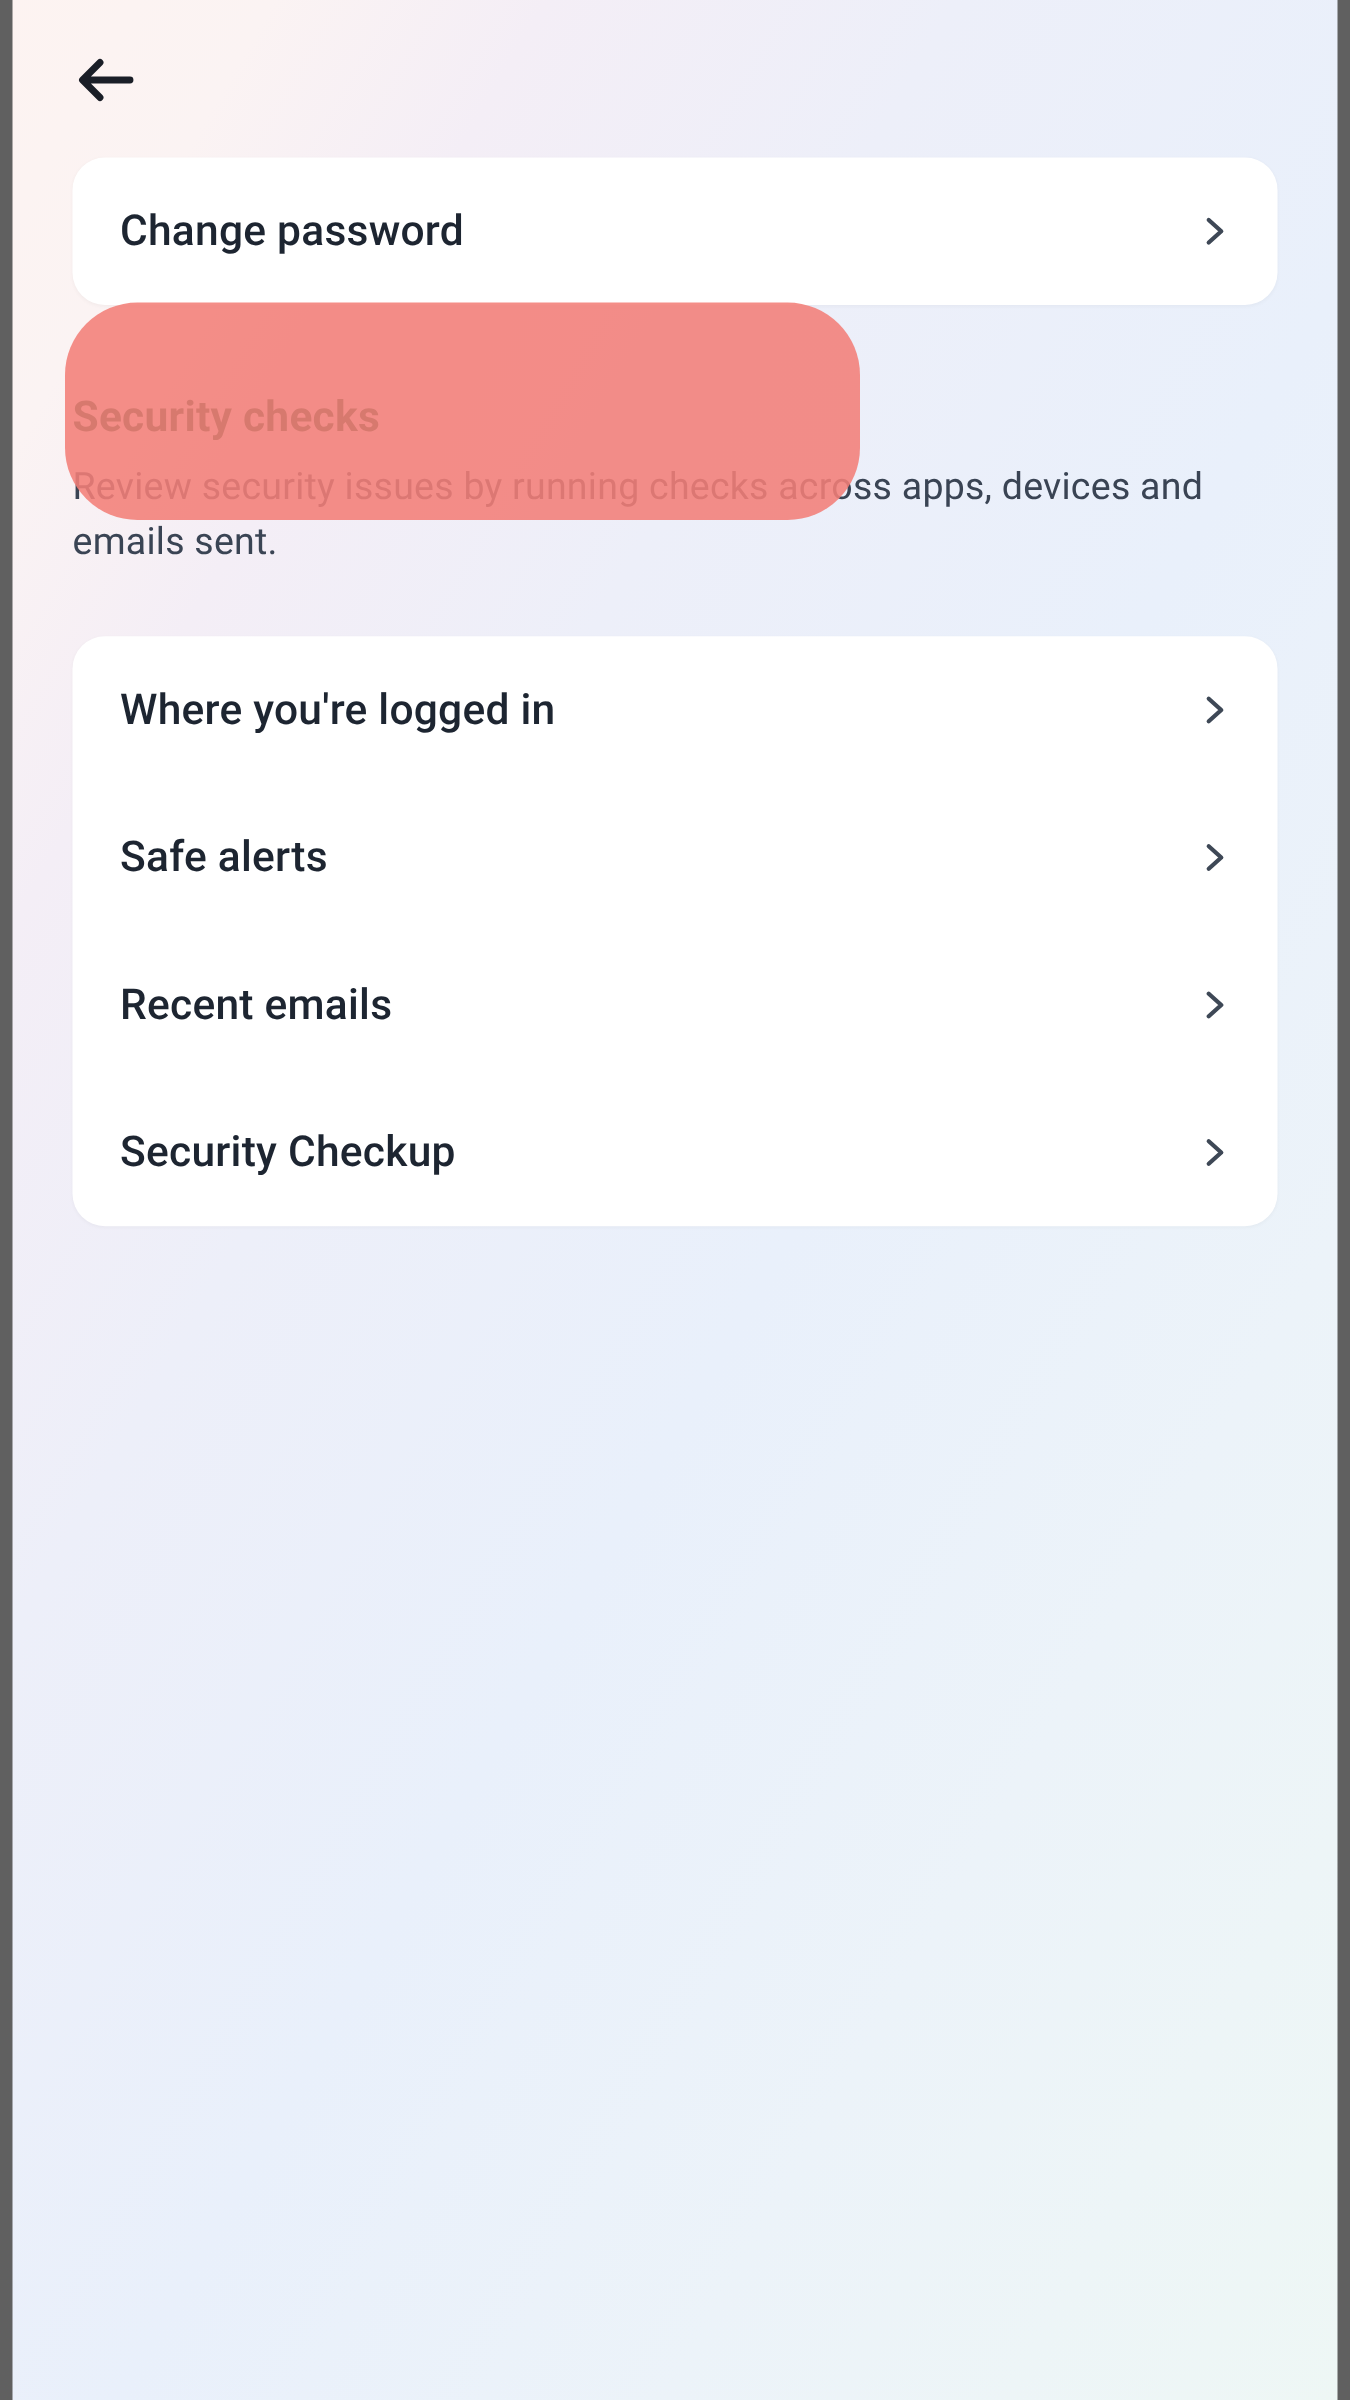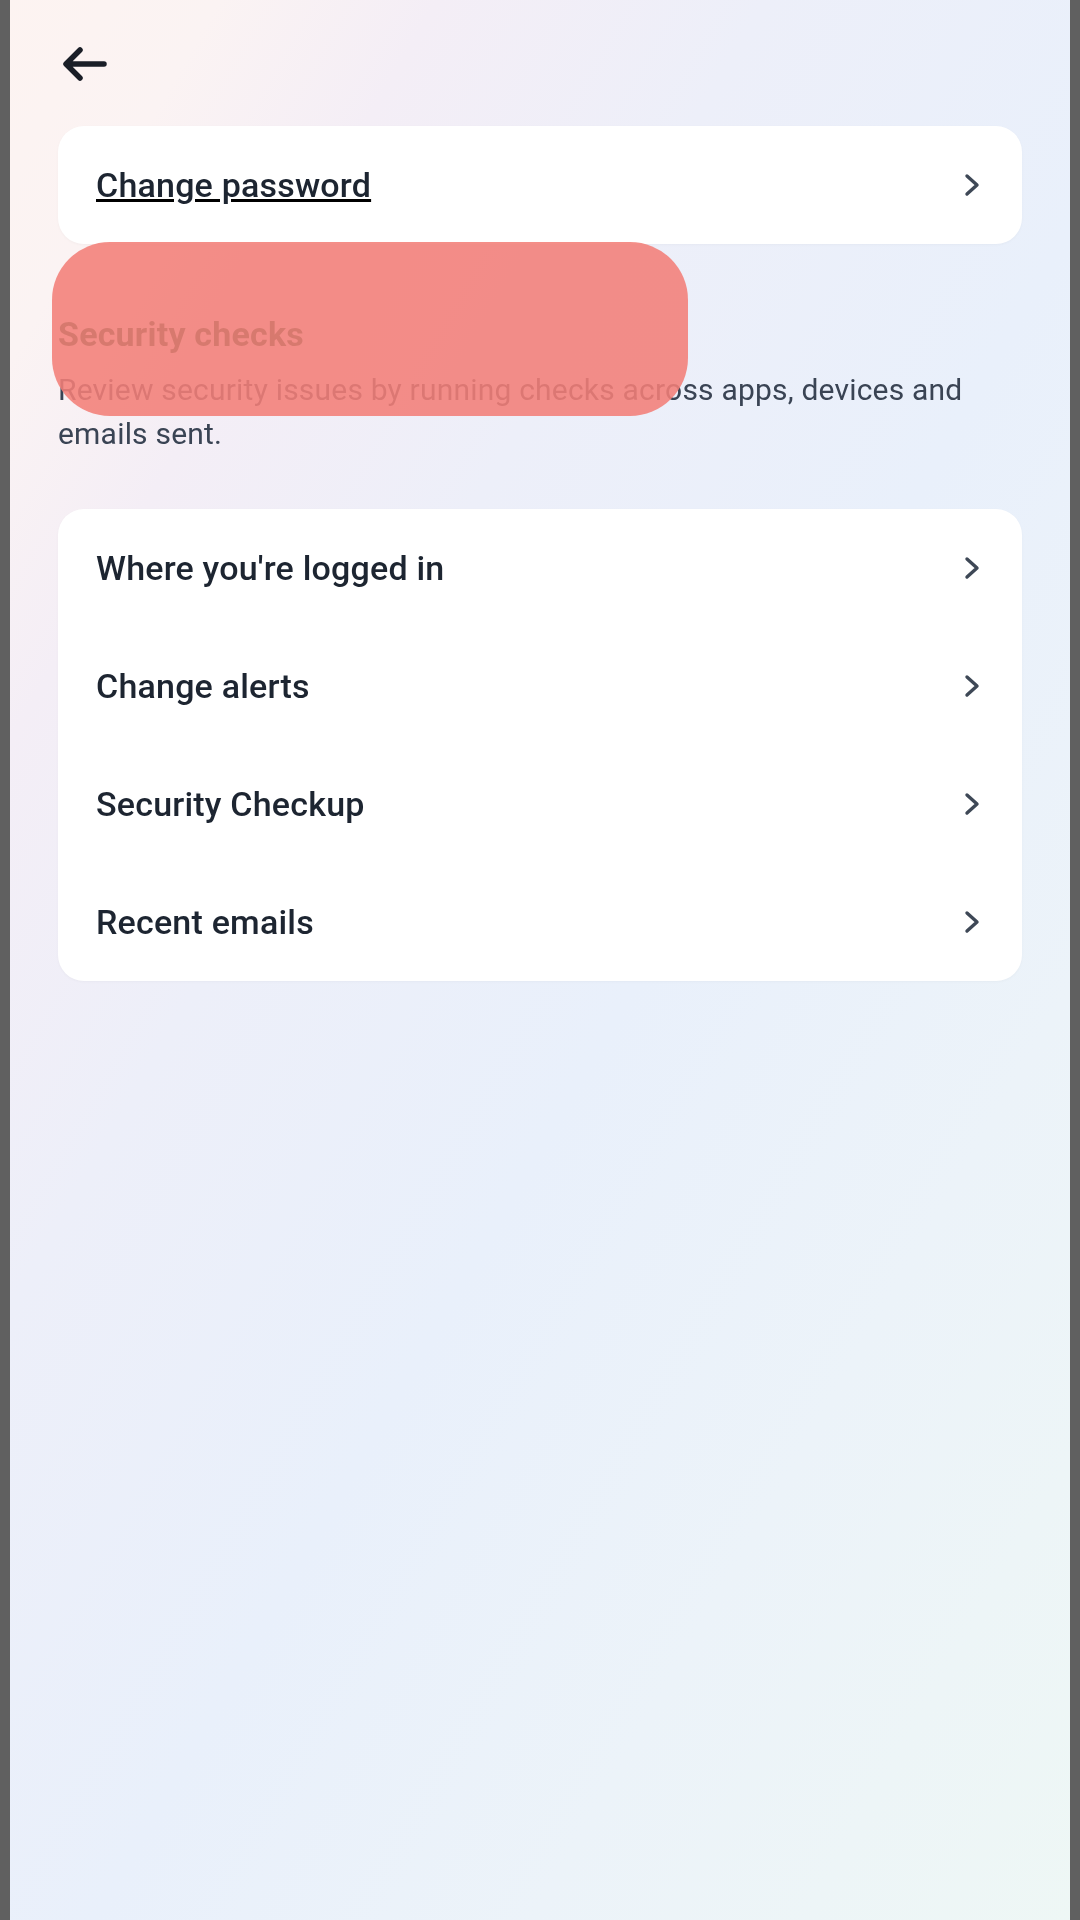--- a/index.html
+++ b/index.html
@@ -111,21 +111,20 @@
       z-index: 0;
       pointer-events: none;
     }
     .row-inner {
       position: relative;
       z-index: 1;
       display: flex;
       align-items: center;
       justify-content: space-between;
       width: 100%;
-      text-decoration: underline;
     }
     .highlighted .row-label {
       color: #6c2625;
       font-weight: 500;
     }
     .fb-icon {
       width: 46px;
       height: 46px;
       flex-shrink: 0;
     }
@@ -178,42 +177,42 @@
     <div class="row">
       <span class="row-label">Where you're logged in</span>
       <div class="row-right">
         <svg class="chevron" viewBox="0 0 24 24">
             <path d="M7 3 L17 12 L7 21"></path>
           </svg>
       </div>
     </div>
 
     <div class="row">
-      <span class="row-label">Change alerts</span>
+      <span class="row-label">Safe alerts</span>
+      <div class="row-right">
+        <svg class="chevron" viewBox="0 0 24 24">
+            <path d="M7 3 L17 12 L7 21"></path>
+          </svg>
+      </div>
+    </div>
+
+    <div class="row">
+      <span class="row-label">Recent emails</span>
       <div class="row-right">
         <svg class="chevron" viewBox="0 0 24 24">
             <path d="M7 3 L17 12 L7 21"></path>
           </svg>
       </div>
     </div>
 
     <div class="row">
       <span class="row-label">Security Checkup</span>
       <div class="row-right">
         <svg class="chevron" viewBox="0 0 24 24">
             <path d="M7 3 L17 12 L7 21"></path>
           </svg>
       </div>
     </div>
 
-    <div class="row">
-      <span class="row-label">Recent emails</span>
-      <div class="row-right">
-        <svg class="chevron" viewBox="0 0 24 24">
-            <path d="M7 3 L17 12 L7 21"></path>
-          </svg>
-      </div>
-    </div>
-
 
   </div>
 
 </div>
 
 </body></html>

